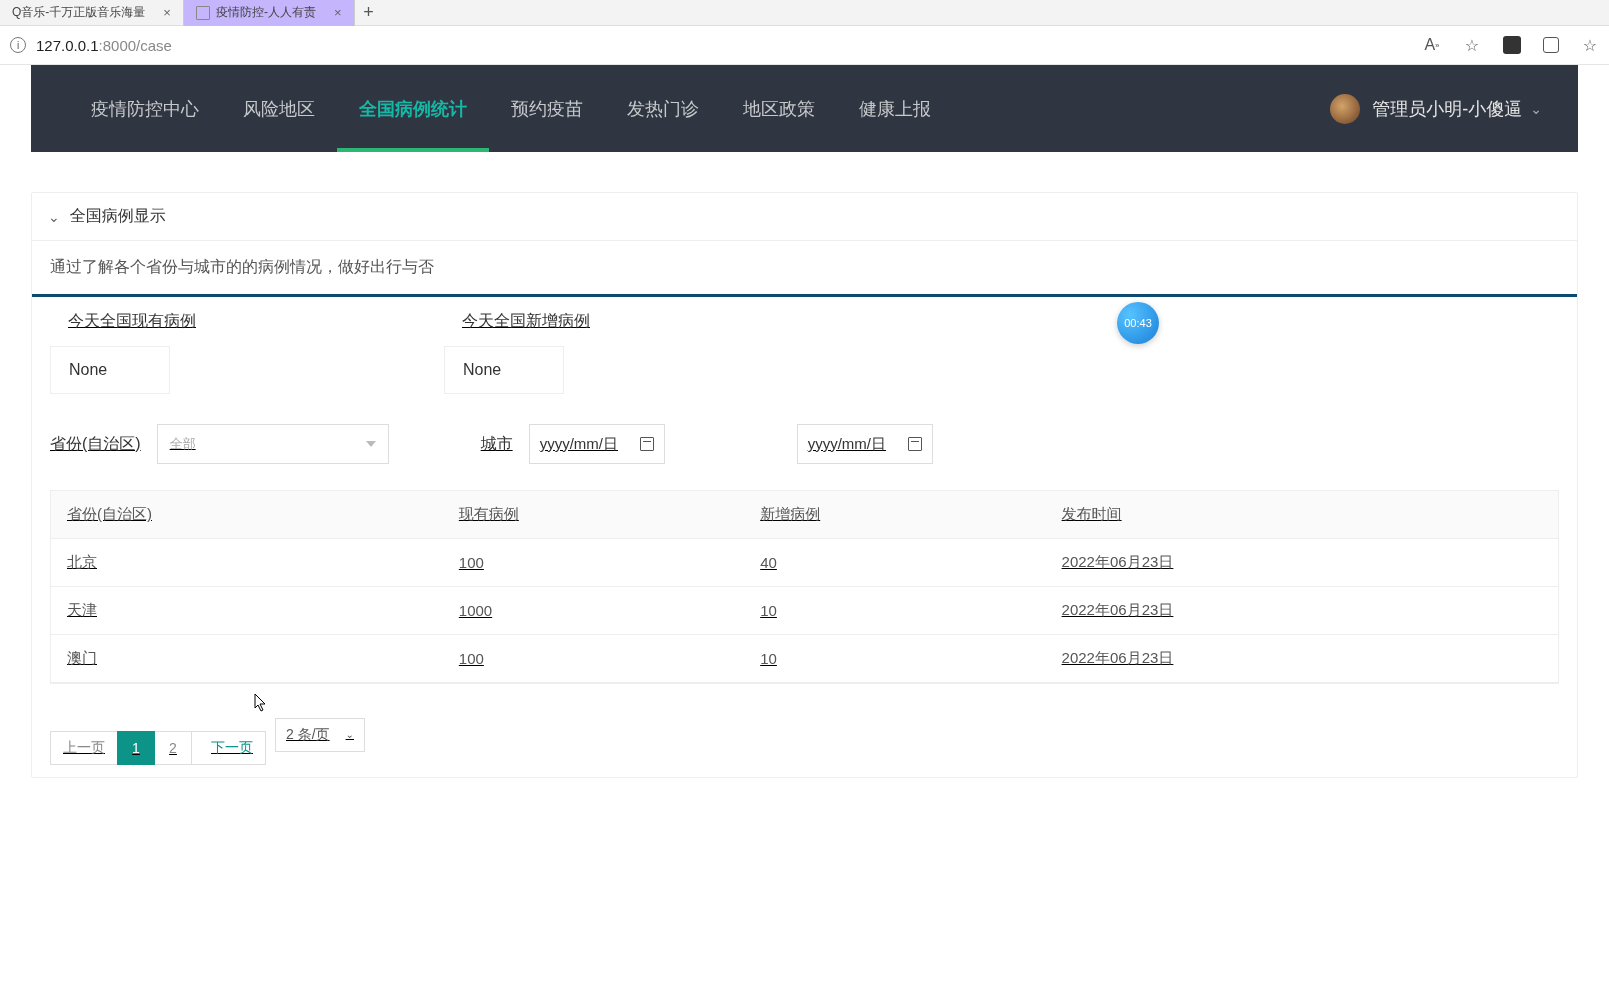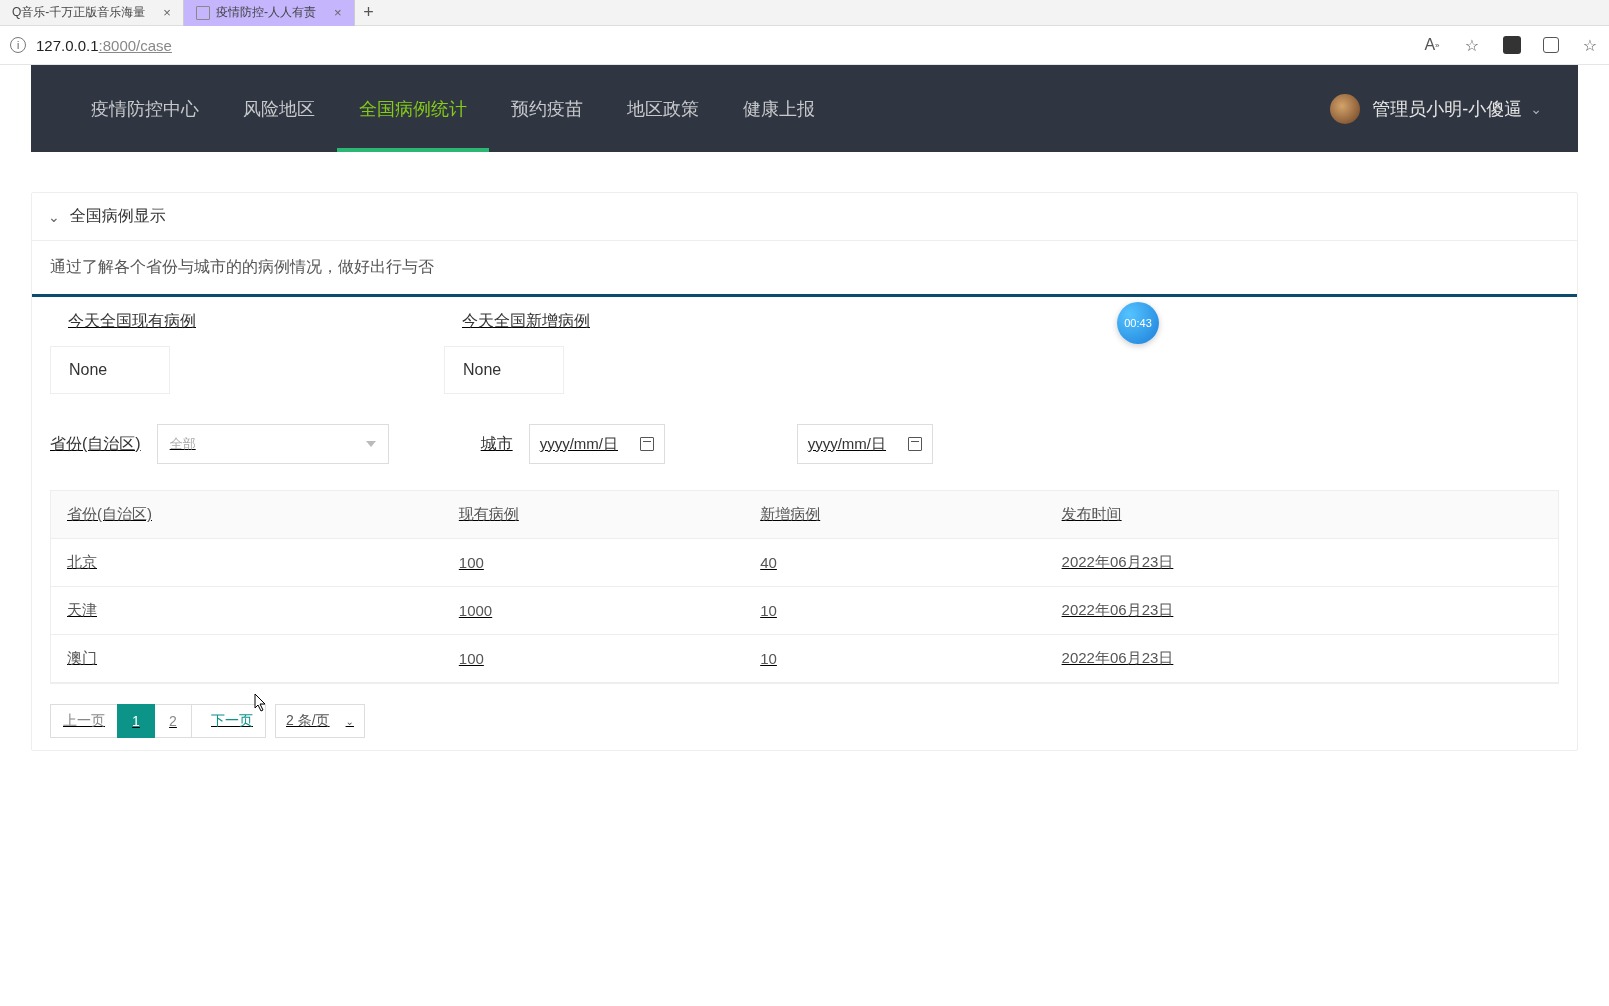--- a/index.html
+++ b/index.html
@@ -8,34 +8,34 @@
 .browser-tabs { height: 26px; background: #f3f3f3; display: flex; align-items: center; border-bottom: 1px solid #ddd; }
 .tab { display: flex; align-items: center; height: 26px; padding: 7px 12px; font-size: 12px; color: #444; border-right: 1px solid #ccc; position: relative; }
 .tab.active { background: #c4b5fd; }
 .tab .doc-icon { width: 14px; height: 14px; margin-right: 6px; border: 1px solid #888; border-radius: 1px; display: inline-block; }
 .tab .close { margin-left: 18px; font-size: 13px; color: #666; cursor: pointer; }
 .new-tab { width: 28px; text-align: center; font-size: 18px; color: #555; cursor: pointer; }
 
 .address-bar { height: 39px; display: flex; align-items: center; padding: 0 10px; border-bottom: 1px solid #e5e5e5; }
 .info-icon { width: 16px; height: 16px; border: 1px solid #777; border-radius: 50%; display:flex; align-items:center; justify-content:center; font-size:10px; color:#555; margin-right:10px; }
 .url { font-size: 15px; color: #222; }
-.url .gray { color: #888; text-decoration: underline; }
+.url .gray { color: #888; }
 .addr-right { margin-left: auto; display: flex; gap: 22px; align-items: center; }
 .addr-icon { width: 18px; height: 18px; display:flex; align-items:center; justify-content:center; color:#555; font-size:16px; }
 .square-icon { width: 18px; height: 18px; background: #333; border-radius: 3px; }
 .puzzle { width: 16px; height: 16px; border: 1.5px solid #555; border-radius: 3px; position: relative; }
 .star-outline::before { content:"☆"; }
 .star-fav::before { content:"☆"; }
 
 .page-wrap { padding: 0 31px; }
 
 .navbar { background: #303641; height: 87px; display: flex; align-items: center; padding: 0 36px 0 38px; justify-content: space-between; }
 .nav-left { display: flex; height: 100%; align-items: center; }
 .nav-item { color: #c6c9cc; font-size: 18px; padding: 0 22px; height: 100%; display: flex; align-items: center; position: relative; cursor: pointer; white-space: nowrap; }
-.nav-item.active { color: #84cc16; font-weight: 400; }
+.nav-item.active { color: #14b8a6; font-weight: 700; }
 .nav-item.active::after { content: ""; position: absolute; left: 0; right: 0; bottom: 0; height: 4px; background: #2bb673; }
 .nav-right { display: flex; align-items: center; color: #e5e5e5; font-size: 18px; cursor: pointer; }
 .avatar { width: 30px; height: 30px; border-radius: 50%; background: radial-gradient(circle at 40% 40%, #d4a36a, #6b3f21); margin-right: 12px; }
 .chev { margin-left: 8px; font-size: 14px; color: #aaa; }
 
 .panel { border: 1px solid #eee; border-radius: 2px; margin-top: 40px; background:#fff; }
 .panel-header { height: 48px; display: flex; align-items: center; padding: 0 16px; font-size: 16px; color: #333; border-bottom: 1px solid #eee; cursor: pointer; }
 .panel-header .chev-d { margin-right: 10px; color: #666; font-size: 14px; }
 .panel-sub { padding: 16px 18px; font-size: 16px; color: #555; border-bottom: 3px solid #0c4a6e; }
 .panel-body { padding: 0 0 12px 0; text-decoration: underline; }
@@ -52,21 +52,21 @@
 .cal-icon { width: 14px; height: 14px; border: 1px solid #555; border-radius: 1px; position: relative; }
 .cal-icon::before { content:""; position:absolute; top:3px; left:2px; right:2px; height:1px; background:#555; }
 
 .table-wrap { margin: 10px 18px 0 18px; border: 1px solid #eee; }
 table { width: 100%; border-collapse: collapse; }
 th, td { text-align: left; padding: 14px 16px; font-size: 15px; color: #333; border-bottom: 1px solid #eee; font-weight: normal; }
 th { background: #fafafa; color: #555; }
 td { color: #555; }
 
 .pager { display: flex; align-items: center; gap: 0; margin: 20px 0 0 18px; }
-.pbtn { min-width: 38px; height: 34px; border: 1px solid #ddd; display: flex; align-items: center; justify-content: center; font-size: 14px; color: #888; cursor: pointer; padding: 0 12px; margin-right: -1px; }
+.pbtn { min-width: 38px; height: 34px; border: 1px solid #ddd; display: flex; align-items: center; justify-content: center; font-size: 14px; color: #888; cursor: pointer; padding: 0 12px; margin-right: -1px; margin-top: 27px; }
 .pbtn.active { background: #0d9488; color: #fff; border-color: #0d9488; z-index: 1; }
 .pbtn.next { color: #0d9488; padding-left: 19px; }
 .page-size { margin-left: 10px; height: 34px; border: 1px solid #ddd; display: flex; align-items: center; padding: 0 10px; font-size: 14px; color: #555; gap: 16px; cursor: pointer; }
 .sel-chev { font-size: 10px; color: #555; }
 
 .timer-bubble { position: fixed; right: 450px; top: 302px; width: 42px; height: 42px; border-radius: 50%; background: radial-gradient(circle at 30% 30%, #55c3ff, #1b7fd9); color: #fff; display:flex; align-items:center; justify-content:center; font-size: 11px; box-shadow: 0 2px 6px rgba(0,0,0,.2); }
 
 .cursor { position: fixed; left: 253px; top: 693px; width: 16px; height: 20px; pointer-events: none; z-index: 9999; }
 .cursor svg { width: 16px; height: 20px; }
 </style>
@@ -110,20 +110,23 @@
       <div class="nav-item">
           <span>风险地区</span>
         </div>
       <div class="nav-item active">
           <span>全国病例统计</span>
         </div>
       <div class="nav-item">
           <span>预约疫苗</span>
         </div>
       <div class="nav-item">
+          <span>发热门诊</span>
+        </div>
+      <div class="nav-item">
           <span>地区政策</span>
         </div>
       <div class="nav-item">
           <span>健康上报</span>
         </div>
     </div>
     <div class="nav-right">
       <span class="avatar"></span>
       <span>管理员小明-小傻逼</span>
       <span class="chev">⌄</span>

